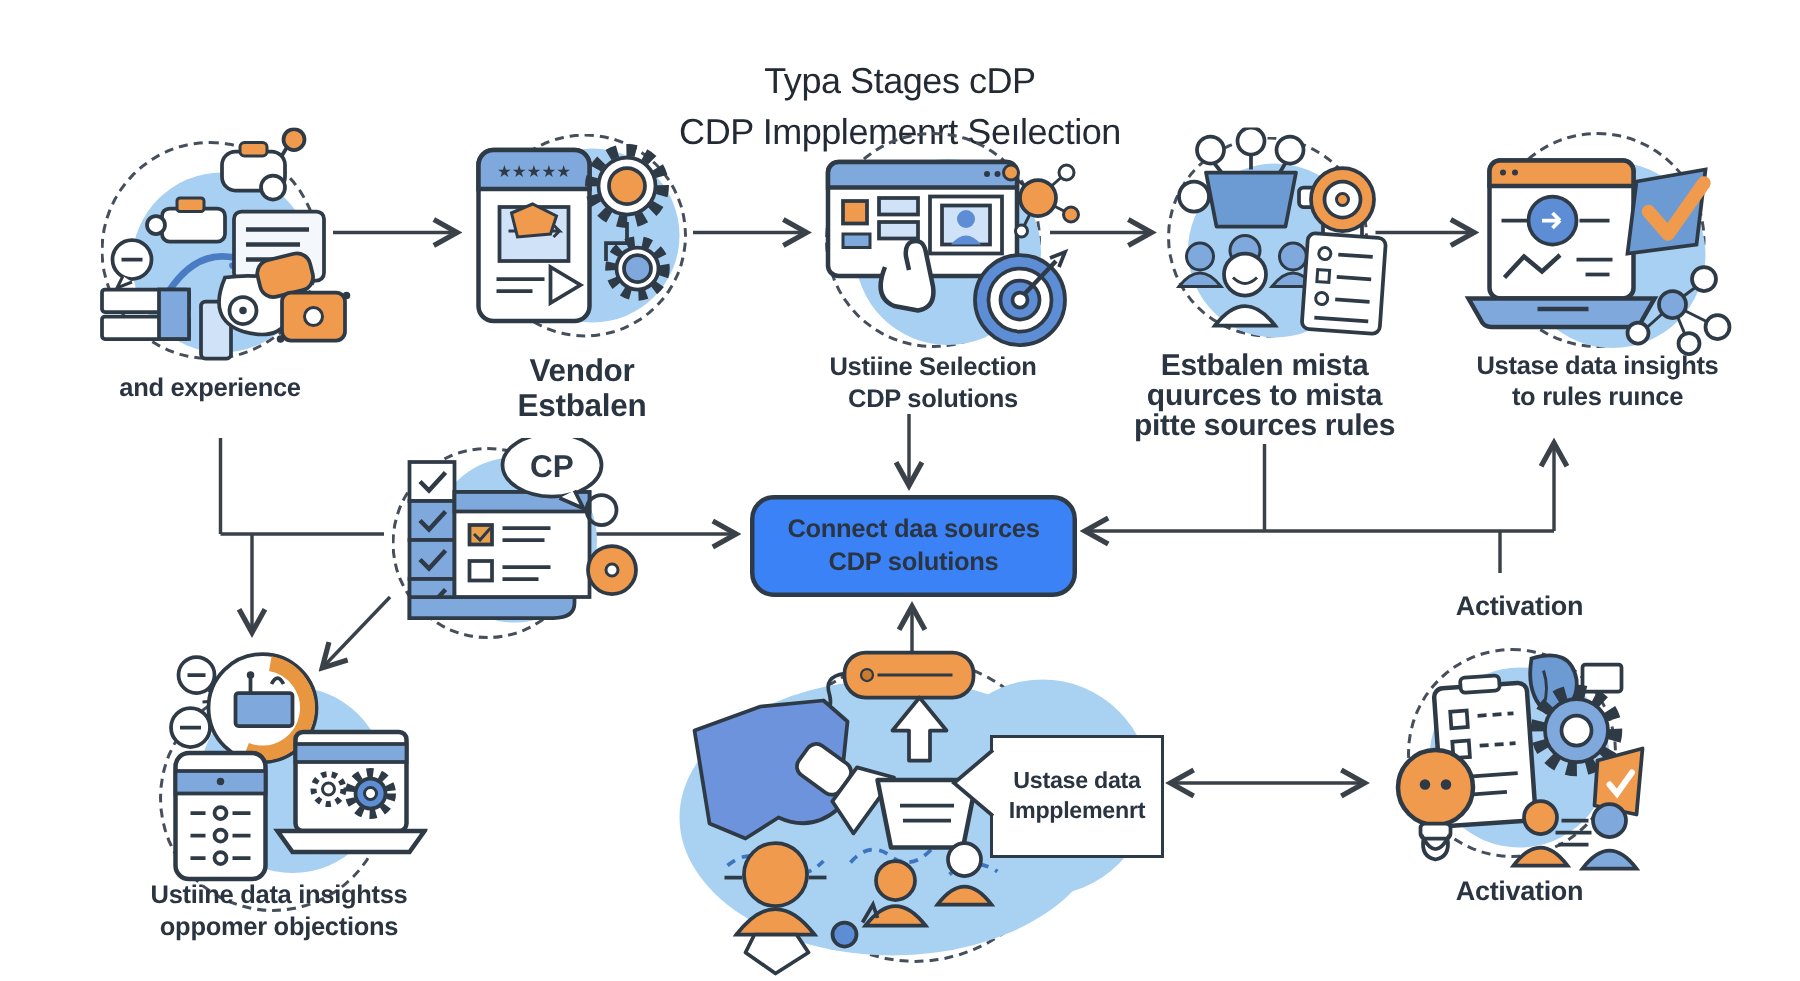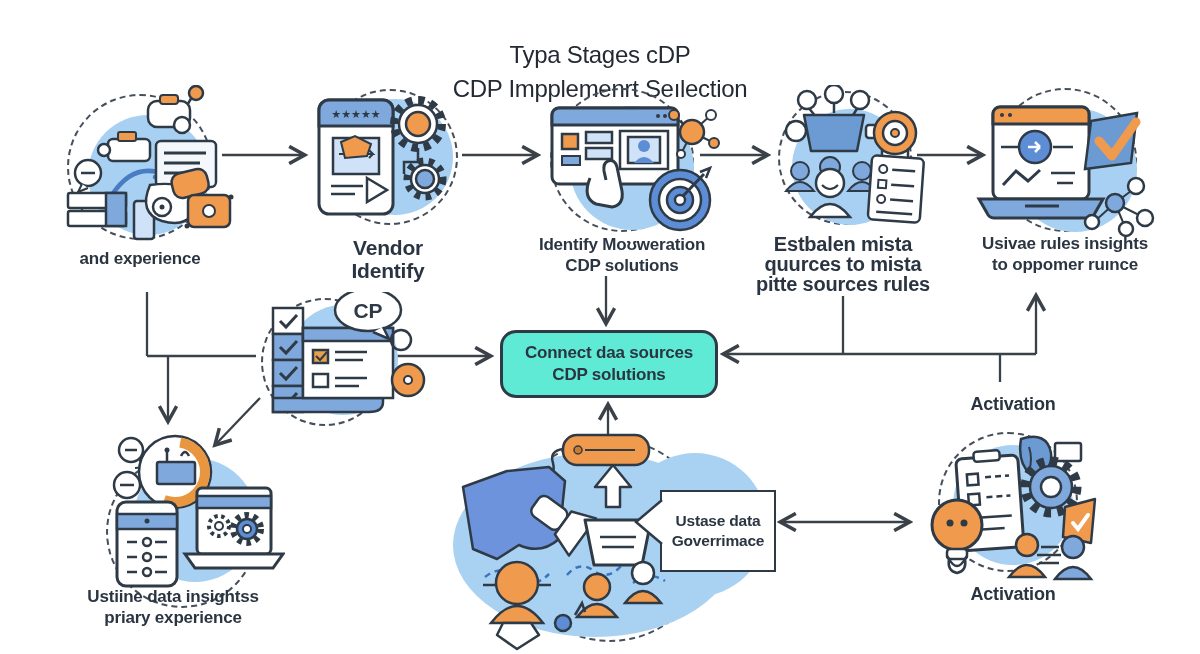--- a/index.html
+++ b/index.html
@@ -5,21 +5,21 @@
   html,body{margin:0;padding:0;background:#f4f4f4;}
   .canvas{position:relative;width:1200px;height:654px;background:#FFFFFF;overflow:hidden;
           font-family:"Liberation Sans", sans-serif;color:#2B3542;}
   .abs{position:absolute;}
   .title{left:0;top:6px;width:1200px;text-align:center;font-weight:400;font-size:24px;line-height:34px;color:#232A33;letter-spacing:-0.3px;margin-top:32px;}
   .dashed-circle{border:2.5px dashed #454E5A;border-radius:50%;box-sizing:border-box;}
   .lbl{font-weight:700;font-size:17px;line-height:21px;text-align:center;color:#2B3542;letter-spacing:-0.2px;}
   .lbl.small{font-size:20px;line-height:20px;}
   .connector-layer{left:0;top:0;width:1200px;height:654px;pointer-events:none;}
   .center-box{left:500px;top:330px;width:218px;height:68px;border:3px solid #2F3A47;border-radius:16px;
-              background:#5eead4;display:flex;flex-direction:column;justify-content:center;box-sizing:border-box;}
+              background:#3b82f6;display:flex;flex-direction:column;justify-content:center;box-sizing:border-box;}
   .center-box .lbl{line-height:22px;}
   .gov-box{left:660px;top:490px;width:116px;height:82px;border:2.5px solid #2F3A47;background:#FFFFFF;
            display:flex;flex-direction:column;justify-content:center;box-sizing:border-box;z-index:5;}
   .gov-box .lbl{font-size:15.5px;line-height:20px;}
   .gov-tail{left:634px;top:500px;z-index:6;}
   svg text{font-family:"Liberation Sans", sans-serif;}
 </style>
 </head>
 <body>
 
@@ -133,21 +133,21 @@
       <path d="M113,66 v14 h-14 v12" fill="none" stroke="#2F3A47" stroke-width="2.5"></path>
     </g>
     <g>
       <circle cx="120" cy="97" r="18" fill="none" stroke="#2F3A47" stroke-width="7" stroke-dasharray="5.5 5.5"></circle>
       <circle cx="120" cy="97" r="14" fill="#FFF" stroke="#2F3A47" stroke-width="2.5"></circle>
       <circle cx="120" cy="97" r="9" fill="#7FA8DC" stroke="#2F3A47" stroke-width="2.5"></circle>
     </g>
   </svg>
   <div class="abs lbl" style="left:298px;top:236px;width:180px;font-size:21px;line-height:23px;">
     <div>Vendor</div>
-    <div>Identify</div>
+    <div>Estbalen</div>
   </div>
 
   <svg class="abs" style="left:540px;top:88px;" width="185" height="160" viewBox="0 0 185 160">
     <circle cx="92" cy="80" r="62" fill="#A8D0F2"></circle>
     <g>
       <rect x="12" y="20" width="126" height="76" rx="7" fill="#FFF" stroke="#2F3A47" stroke-width="3"></rect>
       <path d="M12,27 a7,7 0 0 1 7,-7 h112 a7,7 0 0 1 7,7 v10 h-126 Z" fill="#7FA8DC" stroke="#2F3A47" stroke-width="3"></path>
       <circle cx="118" cy="28" r="2" fill="#2F3A47"></circle>
         <circle cx="125" cy="28" r="2" fill="#2F3A47"></circle>
         <circle cx="132" cy="28" r="2" fill="#2F3A47"></circle>
@@ -175,21 +175,21 @@
     <g>
       <circle cx="140" cy="112" r="30" fill="#5C8DD5" stroke="#2F3A47" stroke-width="2.5"></circle>
       <circle cx="140" cy="112" r="21" fill="#FFF" stroke="#2F3A47" stroke-width="2.5"></circle>
       <circle cx="140" cy="112" r="13" fill="#5C8DD5" stroke="#2F3A47" stroke-width="2.5"></circle>
       <circle cx="140" cy="112" r="5" fill="#FFF" stroke="#2F3A47" stroke-width="2.5"></circle>
       <line x1="164" y1="86" x2="143" y2="108" stroke="#2F3A47" stroke-width="3"></line>
       <path d="M160,84 l10,-4 l-4,10" fill="none" stroke="#2F3A47" stroke-width="2.5"></path>
     </g>
   </svg>
   <div class="abs lbl" style="left:522px;top:234px;width:200px;">
-    <div>Identify Moʊweration</div>
+    <div>Ustiine Seılection</div>
     <div>CDP solutions</div>
   </div>
 
   <svg class="abs" style="left:770px;top:85px;" width="170" height="160" viewBox="0 0 170 160">
     <circle cx="80" cy="82" r="58" fill="#A8D0F2"></circle>
     <g>
       <line x1="38" y1="22" x2="46" y2="32" stroke="#2F3A47" stroke-width="2.5"></line>
       <line x1="64" y1="16" x2="64" y2="28" stroke="#2F3A47" stroke-width="2.5"></line>
       <line x1="88" y1="22" x2="82" y2="32" stroke="#2F3A47" stroke-width="2.5"></line>
       <circle cx="37" cy="15" r="9" fill="#FFF" stroke="#2F3A47" stroke-width="2.5"></circle>
@@ -259,22 +259,22 @@
       <line x1="140" y1="118" x2="150" y2="142" stroke="#2F3A47" stroke-width="2"></line>
       <line x1="140" y1="118" x2="120" y2="136" stroke="#2F3A47" stroke-width="2"></line>
       <circle cx="140" cy="118" r="9" fill="#7FA8DC" stroke="#2F3A47" stroke-width="2.5"></circle>
       <circle cx="161" cy="101" r="8" fill="#FFF" stroke="#2F3A47" stroke-width="2.5"></circle>
       <circle cx="170" cy="133" r="8" fill="#FFF" stroke="#2F3A47" stroke-width="2.5"></circle>
       <circle cx="151" cy="144" r="7" fill="#FFF" stroke="#2F3A47" stroke-width="2.5"></circle>
       <circle cx="117" cy="137" r="7" fill="#FFF" stroke="#2F3A47" stroke-width="2.5"></circle>
     </g>
   </svg>
   <div class="abs lbl" style="left:955px;top:233px;width:220px;">
-    <div>Usivae rules insights</div>
-    <div>to oppomer ruınce</div>
+    <div>Ustase data insights</div>
+    <div>to rules ruınce</div>
   </div>
 
   <svg class="abs" style="left:255px;top:292px;" width="175" height="140" viewBox="0 0 175 140">
     <circle cx="88" cy="68" r="55" fill="#A8D0F2"></circle>
     <g>
       <rect x="18" y="16" width="30" height="26" fill="#FFF" stroke="#2F3A47" stroke-width="2.5"></rect>
       <path d="M25,29 l6,6 l11,-12" fill="none" stroke="#2F3A47" stroke-width="3"></path>
       <rect x="18" y="42" width="30" height="26" fill="#7FA8DC" stroke="#2F3A47" stroke-width="2.5"></rect>
       <path d="M25,55 l6,6 l11,-12" fill="none" stroke="#2F3A47" stroke-width="3"></path>
       <rect x="18" y="68" width="30" height="26" fill="#7FA8DC" stroke="#2F3A47" stroke-width="2.5"></rect>
@@ -349,23 +349,23 @@
       <rect x="102" y="66" width="74" height="12" fill="#7FA8DC" stroke="#2F3A47" stroke-width="2.5"></rect>
       <circle cx="124" cy="96" r="10" fill="none" stroke="#2F3A47" stroke-width="4" stroke-dasharray="3.5 3.5"></circle>
       <circle cx="124" cy="96" r="4" fill="#FFF" stroke="#2F3A47" stroke-width="2"></circle>
       <path d="M134,96 h10" stroke="#2F3A47" stroke-width="2" stroke-dasharray="3 3"></path>
       <circle cx="152" cy="99" r="14" fill="none" stroke="#2F3A47" stroke-width="6" stroke-dasharray="4.5 4.5"></circle>
       <circle cx="152" cy="99" r="10" fill="#5C8DD5" stroke="#2F3A47" stroke-width="2.5"></circle>
       <circle cx="152" cy="99" r="4" fill="#FFF" stroke="#2F3A47" stroke-width="2"></circle>
       <path d="M90,124 h98 l-10,14 h-78 Z" fill="#FFF" stroke="#2F3A47" stroke-width="3"></path>
     </g>
   </svg>
-  <div class="abs lbl" style="left:53px;top:586px;width:240px;">
+  <div class="abs lbl" style="left:66px;top:586px;width:240px;">
     <div>Ustiine data insightss</div>
-    <div>priary experience</div>
+    <div>oppomer objections</div>
   </div>
 
   <svg class="abs" style="left:445px;top:425px;" width="340" height="229" viewBox="0 0 340 229">
     <ellipse cx="150" cy="120" rx="142" ry="92" fill="#A9D2F2"></ellipse>
     <circle cx="250" cy="100" r="72" fill="#A9D2F2"></circle>
     <g>
       <rect x="118" y="10" width="86" height="30" rx="14" fill="#F09A4D" stroke="#2F3A47" stroke-width="2.5"></rect>
       <circle cx="133" cy="25" r="4" fill="#C97B2E" stroke="#2F3A47" stroke-width="1.5"></circle>
       <line x1="140" y1="25" x2="190" y2="25" stroke="#2F3A47" stroke-width="2"></line>
       <path d="M118,24 q-14,2 -10,14 q3,12 -8,16" fill="none" stroke="#2F3A47" stroke-width="2.5"></path>
@@ -400,21 +400,21 @@
       <circle cx="118" cy="198" r="8" fill="#5C8DD5" stroke="#2F3A47" stroke-width="2.5"></circle>
       <path d="M130,190 l7,-12 l3,9" fill="none" stroke="#2F3A47" stroke-width="2.5"></path>
     </g>
   </svg>
 
   <svg class="abs gov-tail" width="30" height="44" viewBox="0 0 30 44">
     <path d="M28,0 L2,22 L28,44" fill="#FFF" stroke="#2F3A47" stroke-width="2.5"></path>
   </svg>
   <div class="abs gov-box">
     <div class="lbl">Ustase data</div>
-    <div class="lbl">Goverrimace</div>
+    <div class="lbl">Impplemenrt</div>
   </div>
 
   <svg class="abs" style="left:925px;top:425px;" width="175" height="160" viewBox="0 0 175 160">
     <circle cx="88" cy="80" r="60" fill="#A8D0F2"></circle>
     <path d="M96,14 q26,-8 30,14 q2,20 -20,22 q-14,-12 -10,-36 Z" fill="#6C9BD4" stroke="#2F3A47" stroke-width="2.5"></path>
     <path d="M104,22 q4,12 0,24" fill="none" stroke="#2F3A47" stroke-width="2"></path>
     <rect x="130" y="18" width="26" height="18" rx="2" fill="#FFF" stroke="#2F3A47" stroke-width="2.5"></rect>
     <g>
       <circle cx="126" cy="62" r="26" fill="none" stroke="#2F3A47" stroke-width="9" stroke-dasharray="7 6.5"></circle>
       <circle cx="126" cy="62" r="21" fill="#7FA8DC" stroke="#2F3A47" stroke-width="2.5"></circle>

